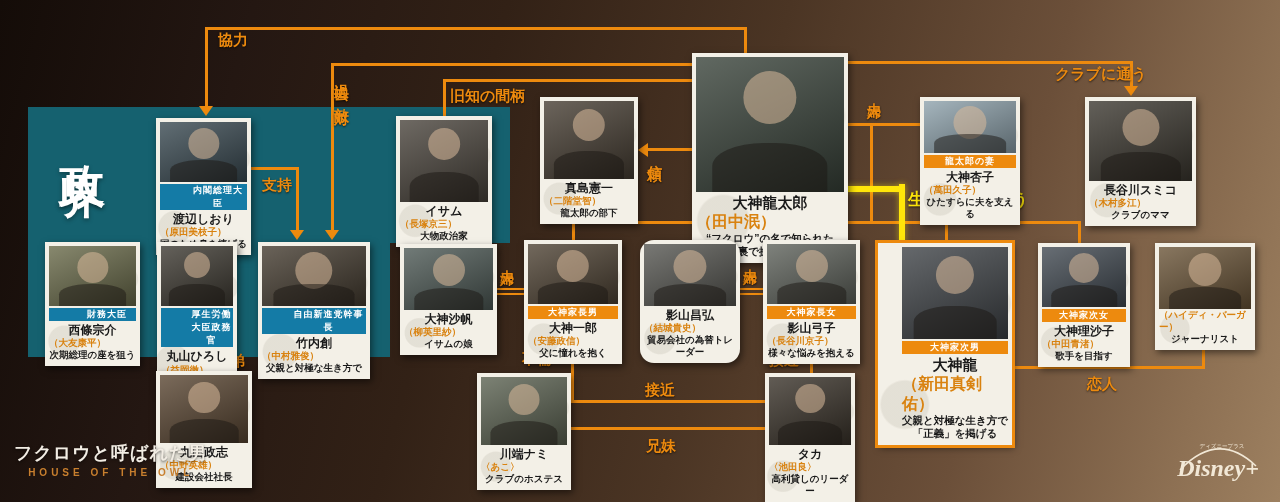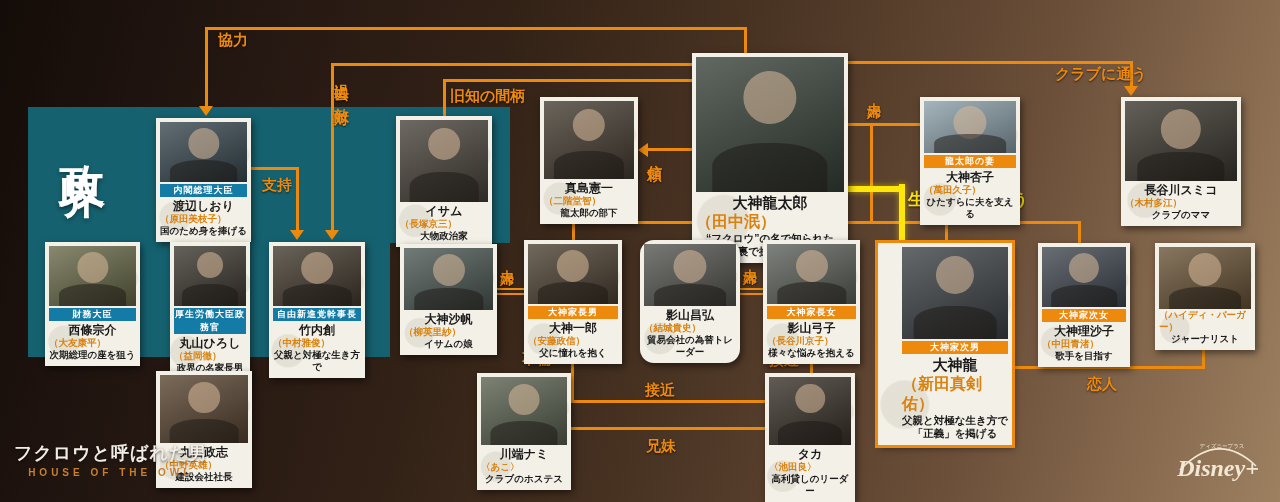--- a/index.html
+++ b/index.html
@@ -43,21 +43,21 @@
     border-radius:50%;background:rgba(216,186,155,.55);
   }
   .ph-body{
     position:absolute;left:50%;bottom:-2%;width:78%;height:38%;transform:translateX(-50%);
     border-radius:45% 45% 0 0;background:rgba(25,22,18,.50);
   }
   .badge{
     margin-top:2px;color:#fff;font-weight:bold;font-size:9px;line-height:1.45;text-align:center;
     letter-spacing:1px;
   }
-  .badge.blue{background:#147ba6;}
+  .badge.blue{background:#147ba6;padding-left:29px;}
   .badge.orange{background:#ed8a0e;}
   .name{padding-top:2px;font-size:12px;font-weight:bold;color:#1a1a1a;text-align:center;line-height:1.2;}
   .actor{font-size:9.5px;font-weight:bold;color:#d9820f;text-align:left;line-height:1.25;}
   .desc{font-size:9.5px;font-weight:bold;color:#1a1a1a;text-align:center;line-height:1.25;}
   .card.big .name{font-size:15px;}
   .card.big .actor{font-size:16px;}
   .card.big .desc{font-size:10.5px;}
   #title-logo{position:absolute;left:14px;top:441px;}
   #title-logo .jp{
     font-family:"Liberation Serif","DejaVu Serif",serif;color:#f2ede4;font-size:18px;
@@ -173,33 +173,33 @@
       <div class="ph-head"></div>
       <div class="ph-body"></div>
     </div>
     <div class="badge blue">財務大臣</div>
     <div class="name">西條宗介</div>
     <div class="actor">（大友康平）</div>
     <div class="desc">
           <div>次期総理の座を狙う</div>
         </div>
   </div>
-      <div class="card" style="left: 170px; top: 242px; width: 80px;">
+      <div class="card" style="left: 157px; top: 242px; width: 80px;">
     <div class="photo" style="height: 60px; background-color: rgb(62, 58, 50);">
       <div class="ph-head"></div>
       <div class="ph-body"></div>
     </div>
     <div class="badge blue">厚生労働大臣政務官</div>
     <div class="name">丸山ひろし</div>
     <div class="actor">（益岡徹）</div>
     <div class="desc">
           <div>政界の名家長男</div>
         </div>
   </div>
-      <div class="card" style="left: 269px; top: 242px; width: 96px;">
+      <div class="card" style="left: 258px; top: 242px; width: 112px;">
     <div class="photo" style="height: 60px; background-color: rgb(69, 60, 48);">
       <div class="ph-head"></div>
       <div class="ph-body"></div>
     </div>
     <div class="badge blue">自由新進党幹事長</div>
     <div class="name">竹内創</div>
     <div class="actor">（中村雅俊）</div>
     <div class="desc">
           <div>父親と対極な生き方で</div>
         </div>
@@ -246,21 +246,21 @@
       <div class="ph-head"></div>
       <div class="ph-body"></div>
     </div>
     <div class="badge orange">龍太郎の妻</div>
     <div class="name">大神杏子</div>
     <div class="actor">（萬田久子）</div>
     <div class="desc">
           <div>ひたすらに夫を支える</div>
         </div>
   </div>
-      <div class="card" style="left: 1085px; top: 97px; width: 120px; margin-left: 36px;">
+      <div class="card" style="left: 1085px; top: 97px; width: 111px;">
     <div class="photo" style="height: 80px; background-color: rgb(60, 56, 48);">
       <div class="ph-head"></div>
       <div class="ph-body"></div>
     </div>
 
     <div class="name">長谷川スミコ</div>
     <div class="actor">（木村多江）</div>
     <div class="desc">
           <div>クラブのママ</div>
         </div>

